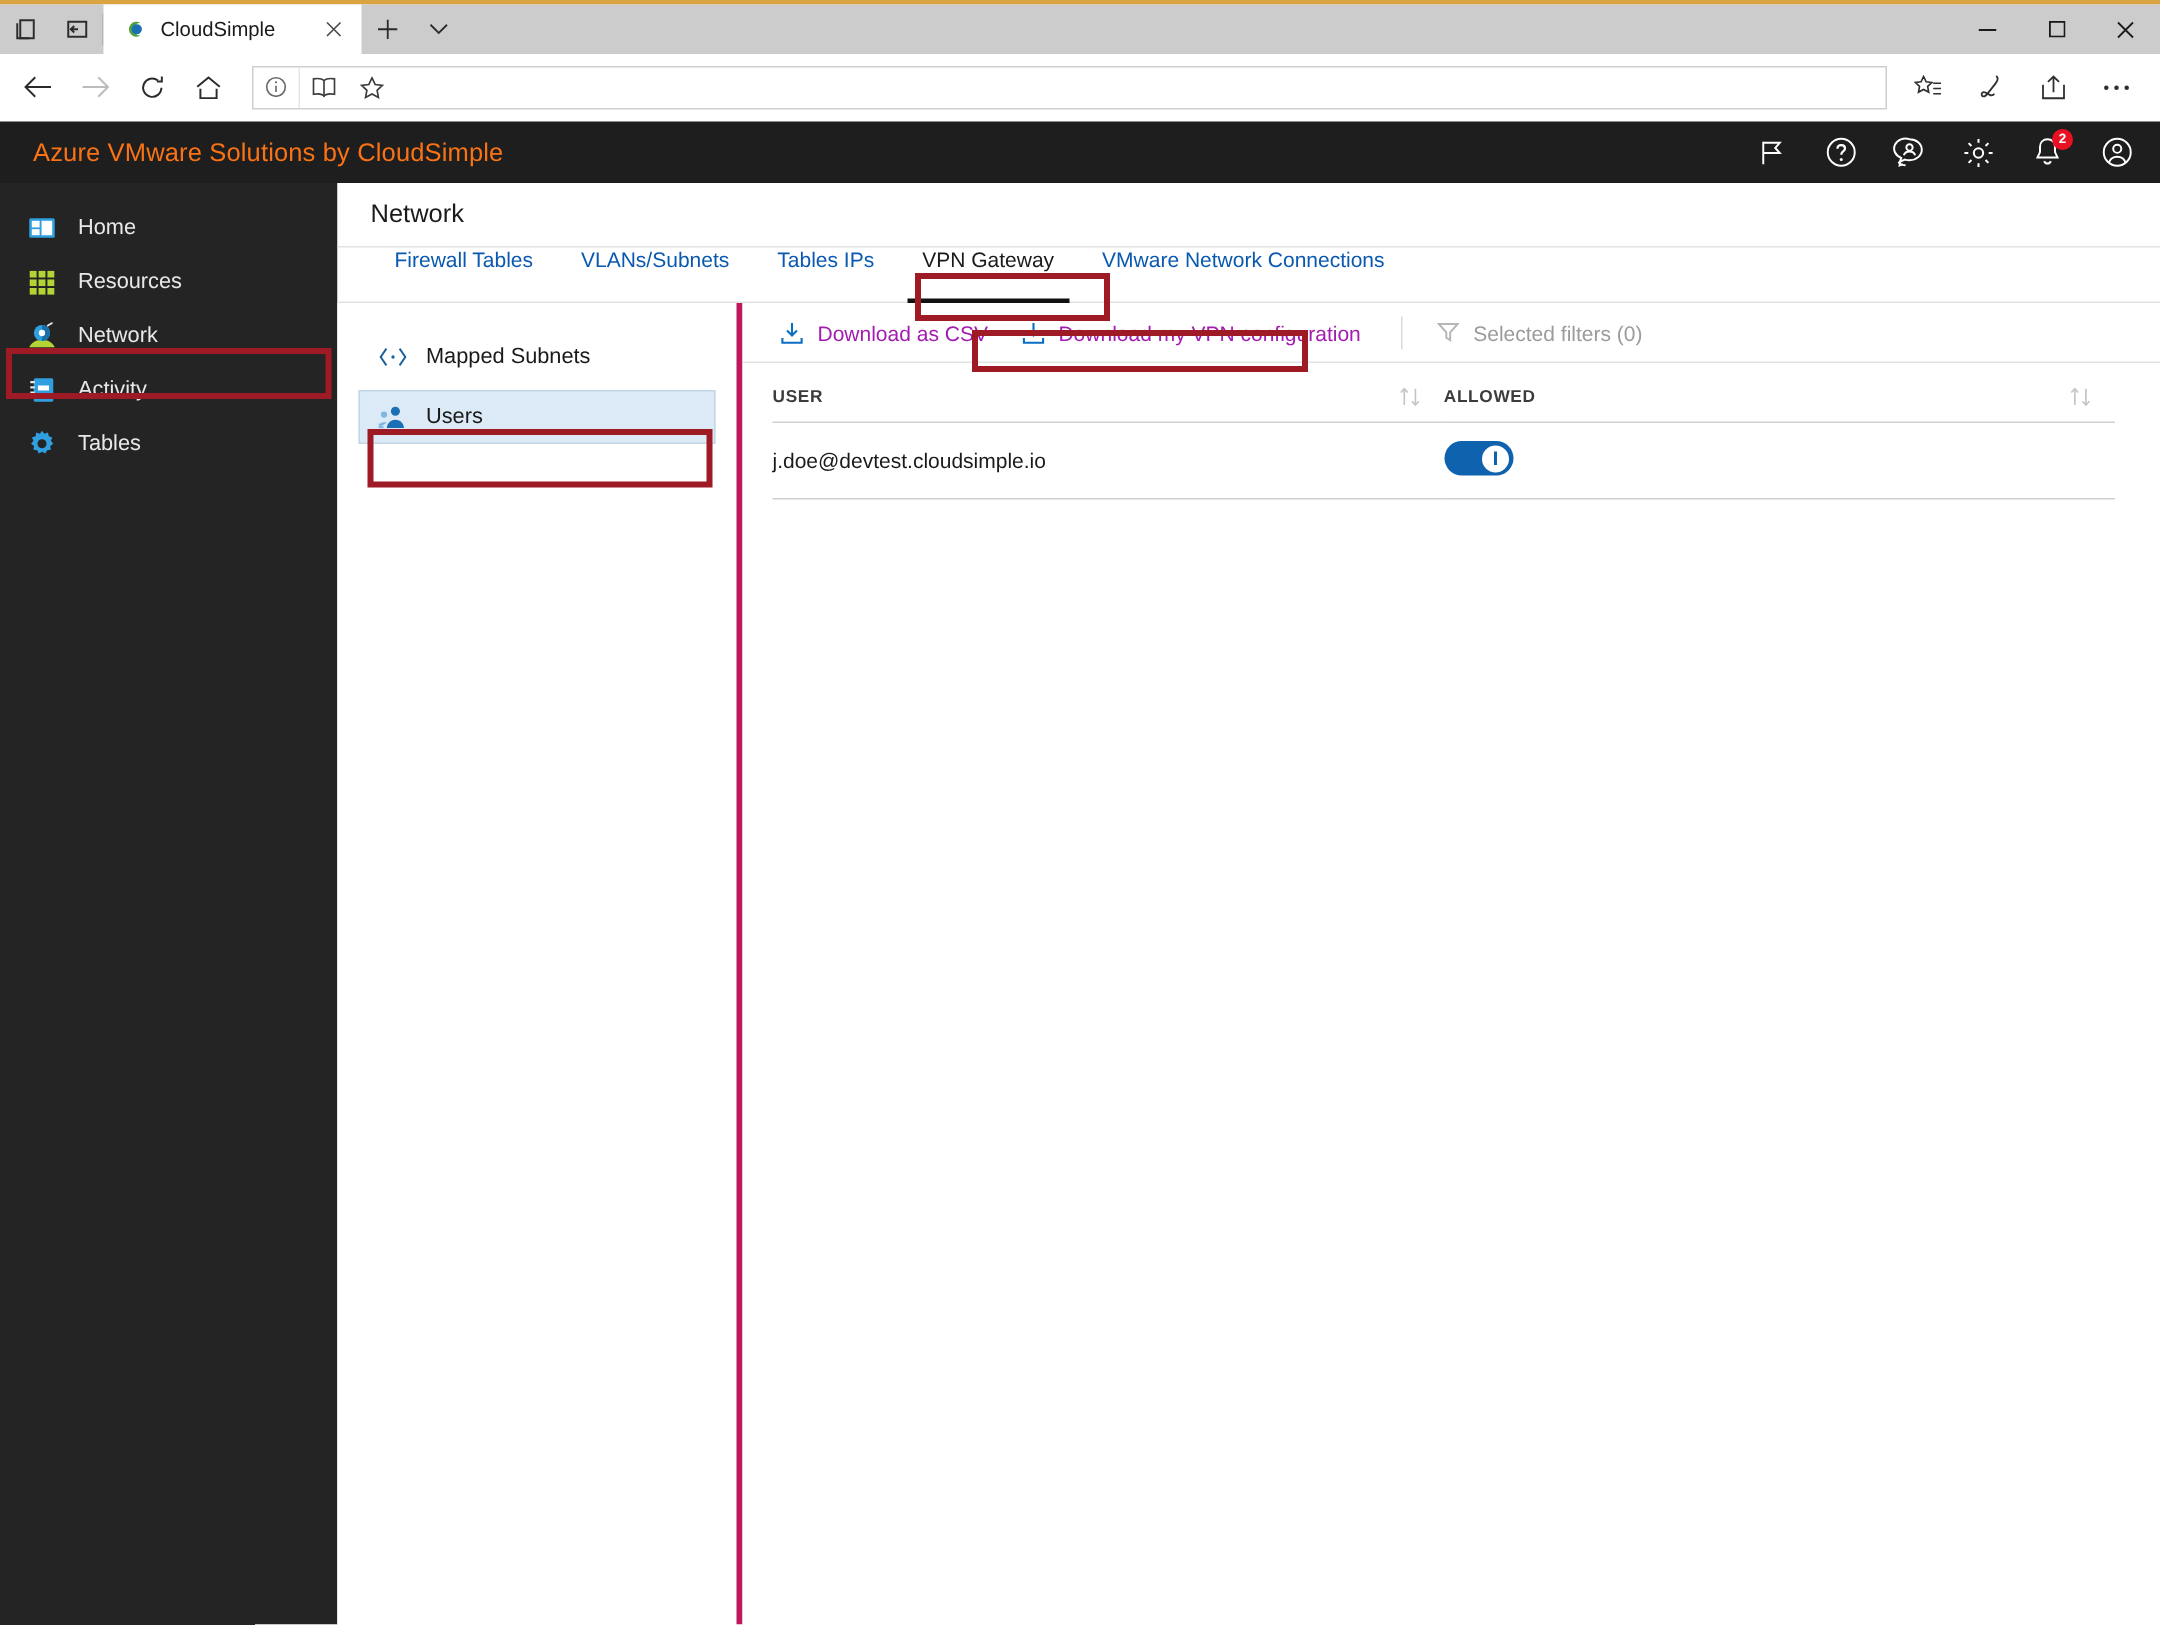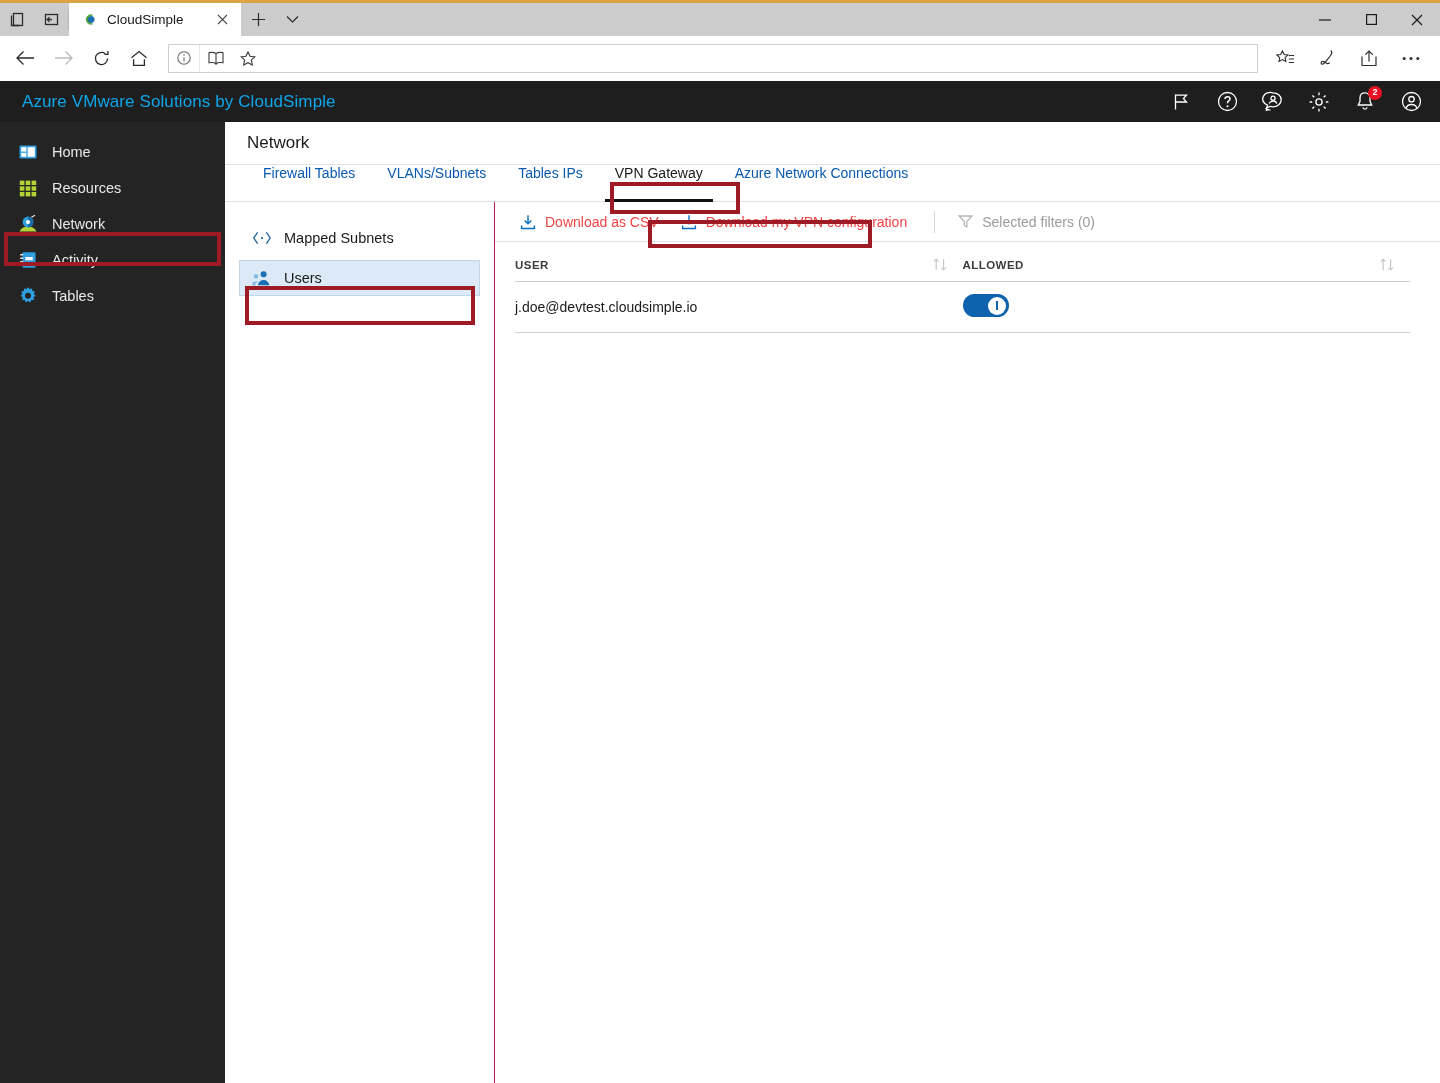--- a/index.html
+++ b/index.html
@@ -67,21 +67,21 @@
   .toolbar-right { display: flex; align-items: center; }
   .tr-btn { width: 42px; height: 38px; display: flex; align-items: center; justify-content: center; color: #2f2f2f; }
 
   
   .app { flex: 1; display: flex; flex-direction: column; min-height: 0; background: #fff; }
 
   .appbar {
     height: 41px; background: #1e1e1e; display: flex; align-items: center;
     padding: 0 14px 0 22px; flex: none;
   }
-  .appbar-title { color: #0ea5e9; font-size: 17px; font-weight: 400; letter-spacing: .1px; }
+  .appbar-title { color: #f97316; font-size: 17px; font-weight: 400; letter-spacing: .1px; }
   .appbar-icons { margin-left: auto; display: flex; align-items: center; gap: 16px; }
   .ab-icon {
     width: 30px; height: 30px; display: flex; align-items: center; justify-content: center;
     color: #ffffff; position: relative;
   }
   .badge {
     position: absolute; top: -1px; right: -2px; background: #e81123; color: #fff;
     font-size: 9px; line-height: 13px; min-width: 14px; height: 14px; border-radius: 7px;
     text-align: center; font-weight: 700; padding: 0 2px;
   }
@@ -113,35 +113,35 @@
     display: flex; padding: 0 16px; font-size: 14px; color: #0a59b0;
     position: relative; white-space: nowrap;
   }
   .ptab.active { color: #1a1a1a; }
   .ptab.active::after {
     content: ""; position: absolute; left: 6px; right: 6px; bottom: 0; height: 3px; background: #111; z-index: 2;
   }
 
   .content-row { flex: 1; display: flex; min-height: 0; }
 
-  .subnav { width: 270px; flex: none; border-right: 1px solid #be185d; padding-top: 18px; background: #fff; }
+  .subnav { width: 270px; flex: none; border-right: 4px solid #be185d; padding-top: 18px; background: #fff; }
   .subnav-item {
     height: 36px; margin: 0 14px 4px 14px; display: flex; align-items: center; gap: 12px;
     padding-left: 12px; font-size: 14.5px; color: #1a1a1a; border: 1px solid transparent;
   }
   .subnav-item.selected { background: #dbeaf6; border: 1px solid #c3d6e6; }
   .sub-ico { width: 20px; height: 18px; flex: none; display: block; }
 
   .panel { flex: 1; display: flex; flex-direction: column; min-width: 0; background: #fff; }
   .panel-toolbar {
     height: 40px; display: flex; align-items: center; padding: 0 22px 0 14px; gap: 0;
     border-bottom: 1px solid #e2e2e2; flex: none;
   }
   .tb-action {
-    display: flex; align-items: center; gap: 9px; font-size: 14px; color: #ef4444;
+    display: flex; align-items: center; gap: 9px; font-size: 14px; color: #a21caf;
     padding: 4px 10px; white-space: nowrap; border: 1px solid transparent;
   }
   .tb-action .dl-ico { color: #0a6fc2; flex: none; }
   .tb-divider { width: 1px; height: 22px; background: #d9d9d9; margin: 0 12px 0 16px; }
   .tb-action.muted { color: #9b9b9b; }
   .tb-action.muted .dl-ico { color: #b6b6b6; }
 
   .table-wrap { flex: 1; padding: 0 30px 0 20px; overflow: hidden; }
   table.grid { width: 100%; border-collapse: collapse; table-layout: fixed; }
   table.grid th {
@@ -438,21 +438,21 @@
           <div class="ptab">
               <span>VLANs/Subnets</span>
             </div>
           <div class="ptab">
               <span>Tables IPs</span>
             </div>
           <div class="ptab active">
               <span>VPN Gateway</span>
             </div>
           <div class="ptab">
-              <span>Azure Network Connections</span>
+              <span>VMware Network Connections</span>
             </div>
         </div>
 
         <div class="content-row">
 
           <div class="subnav">
             <div class="subnav-item">
               <svg class="sub-ico" viewBox="0 0 20 18" fill="none" stroke="#1a5f9e" stroke-width="1.3">
                 <path d="M5.6 3.4 1.8 9l3.8 5.6M14.4 3.4 18.2 9l-3.8 5.6"></path>
                 <circle cx="10" cy="9" r="1.1" fill="#1a5f9e" stroke="none"></circle>

